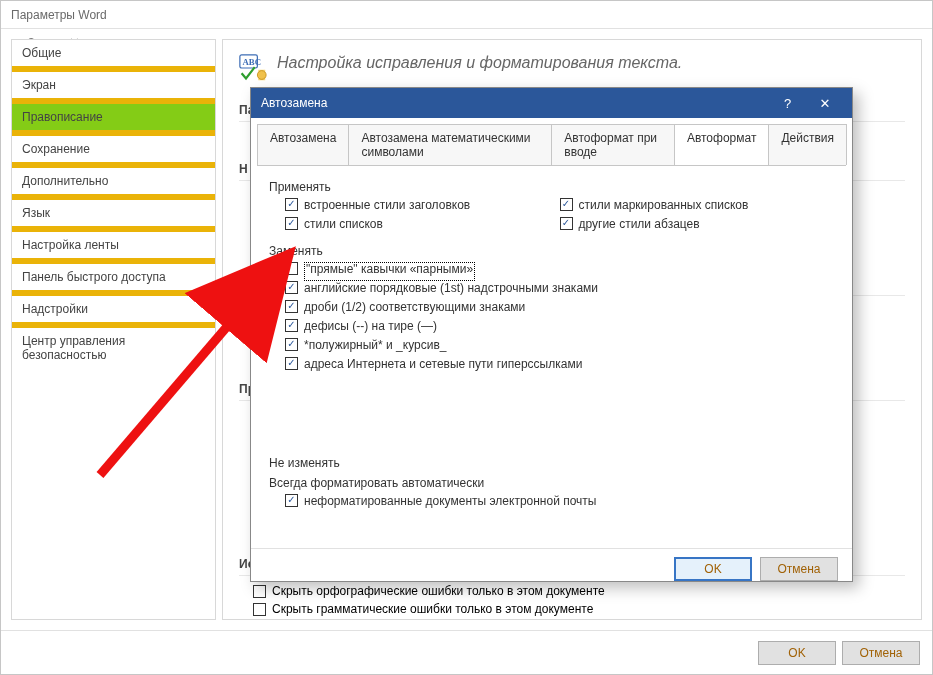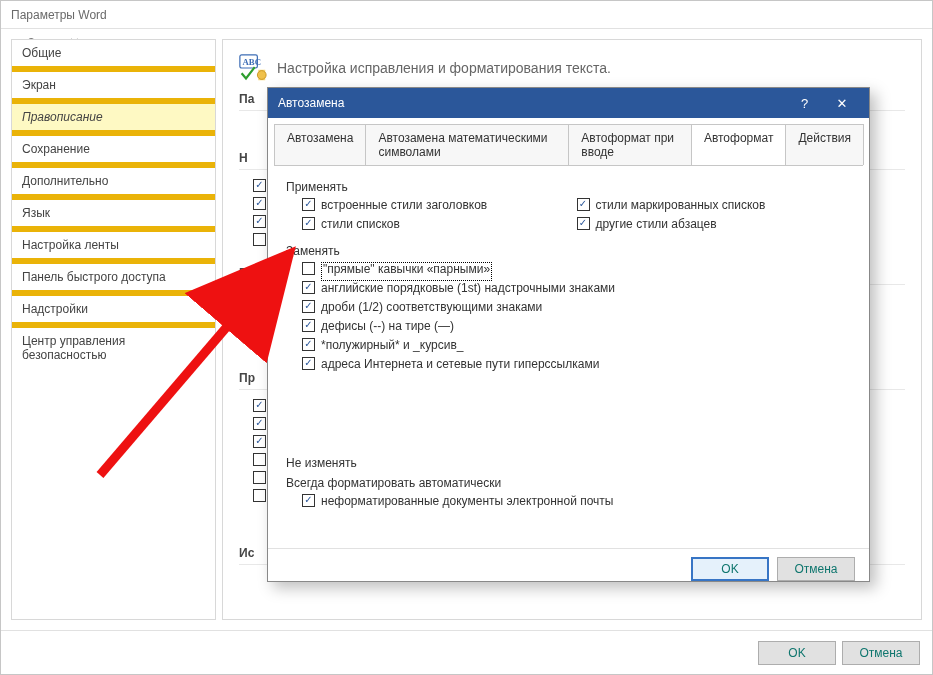--- a/index.html
+++ b/index.html
@@ -8,58 +8,58 @@
   
   .outer-dialog { position: relative; width: 933px; height: 675px; background: #fff; border: 1px solid #c6c6c6; }
   .outer-title  { height: 28px; line-height: 28px; padding: 0 10px; border-bottom: 1px solid #e1e1e1; display: flex; justify-content: space-between; color: #6a6a6a; font-size: 12px; flex-direction: column; }
   .outer-title .icons span { display: inline-block; width: 40px; text-align: center; color: #7a7a7a; font-size: 13px; }
   .outer-body   { display: flex; height: 601px; }
   .outer-footer { height: 44px; border-top: 1px solid #e1e1e1; display: flex; justify-content: flex-end; align-items: center; padding-right: 12px; gap: 6px; }
 
   
   .sidebar      { width: 205px; border: 1px solid #d8d8d8; margin: 10px 3px 10px 10px; background: #fff; overflow: hidden; }
   .side-item    { padding: 6px 10px; border-bottom: 6px solid #eab308; color: #444; cursor: pointer; }
-  .side-item.selected { background: #fef9c3; font-style: italic; }
+  .side-item.selected { background: #84cc16; }
   .side-item:last-child { border-bottom: none; }
 
   
   .main-area    { flex: 1; border: 1px solid #d8d8d8; margin: 10px 10px 10px 3px; background: #fff; padding: 14px 16px; position: relative; overflow: hidden; }
-  .heading-row  { display: flex; align-items: center; gap: 10px; margin-bottom: 10px; }
+  .heading-row  { display: flex; align-items: flex-start; gap: 10px; margin-bottom: 21px; }
   .heading-icon { width: 28px; height: 28px; position: relative; }
   .heading-icon svg { width: 28px; height: 28px; }
-  .heading-text { color: #666; font-size: 14px; }
+  .heading-text { color: #666; font-size: 16px; font-style: italic; }
   .section-label { font-weight: 600; color: #454545; margin: 8px 0 6px; width: 100%; border-bottom: 1px solid #e8e8e8; padding-bottom: 4px; }
   .faux-checks  { margin-left: 14px; }
   .faux-checks .ck { display: flex; align-items: center; gap: 6px; height: 18px; }
   .faux-checks .sq { display: inline-flex; width: 13px; height: 13px; border: 1px solid #333; align-items: center; justify-content: center; font-size: 10px; color: #2b579a; }
   .faux-checks .sq.on::after { content: "✓"; position: relative; top: -1px; }
 
   
-  .inner-dialog { position: absolute; left: 267px; top: 87px; width: 603px; height: 495px; background: #fff; border: 1px solid #888; box-shadow: 6px 6px 14px rgba(0,0,0,0.25); z-index: 10; }
+  .inner-dialog { position: absolute; left: 250px; top: 87px; width: 603px; height: 495px; background: #fff; border: 1px solid #888; box-shadow: 6px 6px 14px rgba(0,0,0,0.25); z-index: 10; }
   .inner-title  { height: 30px; background: #2b579a; color: #fff; display: flex; align-items: center; justify-content: space-between; padding: 0 10px; font-size: 12px; }
   .inner-title .icons span { display: inline-block; width: 34px; text-align: center; font-size: 13px; }
   .inner-body   { padding: 0; height: 424px; }
 
   .tabs-row     { display: flex; border-bottom: 1px solid #c6c6c6; margin: 6px 6px 0 6px; position: relative; }
   .tab          { padding: 6px 12px; border: 1px solid #c6c6c6; border-bottom: none; margin-right: -1px; background: #fff; cursor: pointer; color: #333; }
   .tab.active   { background: #fff; position: relative; z-index: 2; }
   .tab-inactive { background: #f7f7f7; }
 
   .tab-pane     { padding: 10px 18px; }
   .group-label  { color: #333; margin: 4px 0 4px 0; }
   .chk-row      { display: flex; gap: 6px; height: 19px; color: #333; }
   .chk-box      { display: inline-flex; width: 13px; height: 13px; border: 1px solid #333; align-items: center; justify-content: center; font-size: 10px; color: #2b579a; flex-shrink: 0; }
   .chk-box.on::after { content: "✓"; position: relative; top: -1px; }
   .chk-focus    { outline: 1px dotted #000; outline-offset: -1px; padding: 0 2px; }
   .two-col      { display: flex; }
   .two-col > div { width: 50%; }
 
   .inner-footer { height: 40px; border-top: 1px solid #e1e1e1; display: flex; justify-content: flex-end; align-items: center; padding-right: 14px; gap: 8px; }
 
-  .btn          { min-width: 78px; height: 24px; border: 1px solid #adadad; background: #e1e1e1; color: #0f766e; display: inline-flex; align-items: center; justify-content: center; cursor: pointer; padding: 0 12px; }
+  .btn          { min-width: 78px; height: 24px; border: 1px solid #adadad; background: #e1e1e1; color: #a16207; display: inline-flex; align-items: center; justify-content: center; cursor: pointer; padding: 0 12px; }
   .btn.primary  { border: 2px solid #3775c5; background: #e5f1fb; }
 
   
   .arrow-layer  { position: absolute; left: 0; top: 0; width: 933px; height: 675px; z-index: 20; pointer-events: none; }
 </style>
 </head>
 <body>
 
 <div class="outer-dialog">
   <div class="outer-title">
@@ -151,20 +151,30 @@
         <div class="ck">
             <span class="sq"></span>
           </div>
         <div class="ck">
             <span class="sq"></span>
           </div>
       </div>
       <div style="height:34px"></div>
 
       <div class="section-label">Ис</div>
+      <div class="faux-checks">
+        <div class="ck">
+            <span class="sq"></span>
+            <span>Скрыть орфографические ошибки только в этом документе</span>
+          </div>
+        <div class="ck">
+            <span class="sq"></span>
+            <span>Скрыть грамматические ошибки только в этом документе</span>
+          </div>
+      </div>
     </div>
   </div>
 
   <div class="outer-footer">
     <div class="btn">
         <span>OK</span>
       </div>
     <div class="btn">
         <span>Отмена</span>
       </div>

